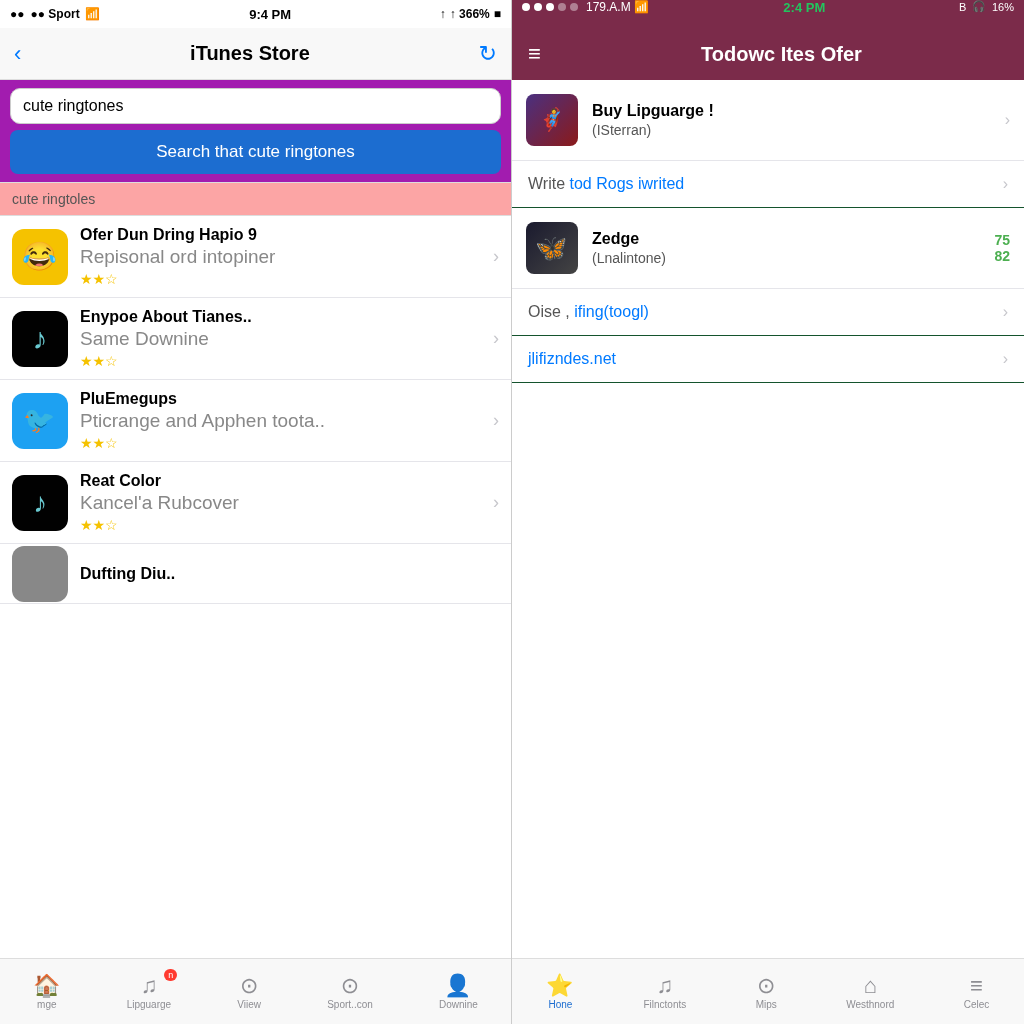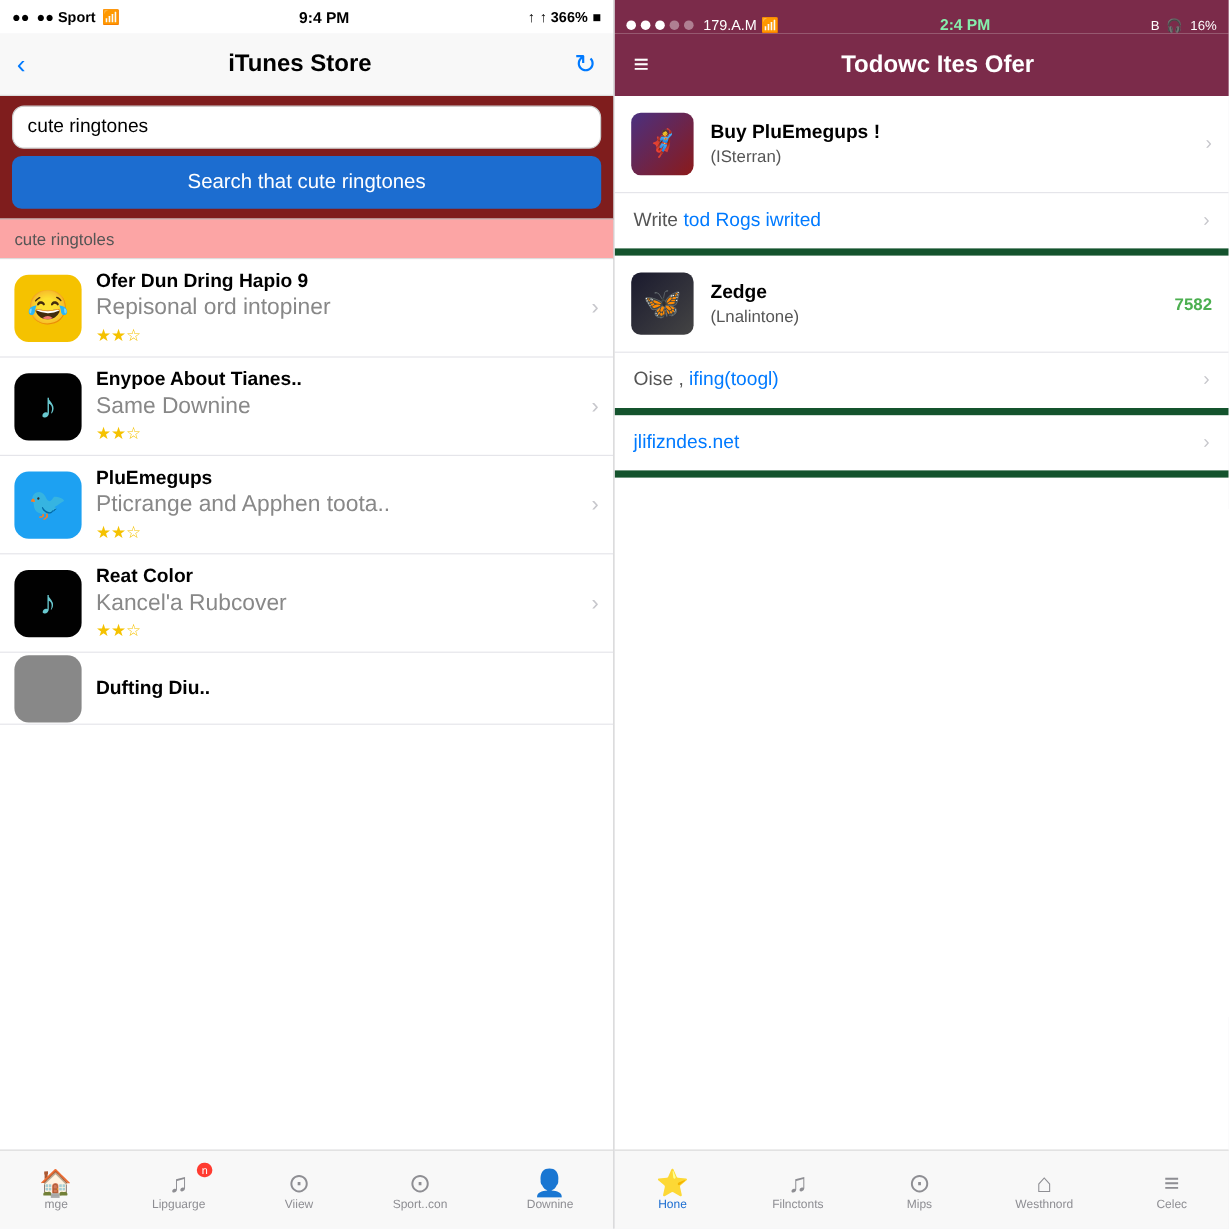--- a/index.html
+++ b/index.html
@@ -60,21 +60,21 @@
       color: #000;
     }
 
     .nav-icon {
       color: #007aff;
       font-size: 22px;
       cursor: pointer;
     }
 
     .search-container {
-      background: #7f1d1d;
+      background: #a21caf;
       padding: 8px 10px;
       border-bottom: 1px solid #ddd;
     }
 
     .search-input-box {
       border: 1px solid #ccc;
       border-radius: 10px;
       padding: 8px 12px;
       font-size: 16px;
       width: 100%;
@@ -178,21 +178,21 @@
       height: 1024px;
       background: #f0f0f0;
       display: flex;
       flex-direction: column;
     }
 
     .status-bar-right {
       height: 28px;
       background: #7b2b4a;
       display: flex;
-      align-items: flex-end;
+      align-items: flex-start;
       padding: 0 10px;
       font-size: 12px;
       color: #fff;
       justify-content: space-between;
     }
 
     .status-right-left { display: flex; gap: 4px; align-items: center; }
     .status-right-right { display: flex; gap: 6px; align-items: center; font-size: 11px; }
 
     .app-header-right {
@@ -239,30 +239,30 @@
 
     .right-item-icon-iron { background: linear-gradient(135deg, #4a4a8a, #8b1a1a); }
     .right-item-icon-zedge { background: linear-gradient(135deg, #2c2c2c, #5a5a5a); }
 
     .right-item-text { flex: 1; }
     .right-item-title { font-size: 16px; font-weight: 700; color: #000; }
     .right-item-sub { font-size: 14px; color: #555; margin-top: 2px; }
 
     .right-link-item {
       padding: 14px 16px;
-      border-bottom: 6px solid #14532d;
+      border-bottom: 1px solid #14532d;
       cursor: pointer;
     }
 
     .right-link-text { font-size: 16px; color: #555; }
     .right-link-text span { color: #007aff; }
 
     .right-link-url { font-size: 16px; color: #007aff; }
 
-    .right-item-numbers { display: flex; align-items: flex-end; }
+    .right-item-numbers { display: flex; flex-direction: column; align-items: flex-end; }
     .right-item-num { font-size: 14px; color: #4caf50; font-weight: 600; }
 
     
     .tab-bar-right {
       height: 66px;
       background: #f8f8f8;
       border-top: 1px solid #ddd;
       display: flex;
       align-items: center;
       justify-content: space-around;
@@ -394,41 +394,41 @@
   <div class="status-bar-right">
     <div class="status-right-left">
       <span style="width:8px;height:8px;border-radius:50%;background:#fff;display:inline-block;"></span>
       <span style="width:8px;height:8px;border-radius:50%;background:#fff;display:inline-block;"></span>
       <span style="width:8px;height:8px;border-radius:50%;background:#fff;display:inline-block;"></span>
       <span style="width:8px;height:8px;border-radius:50%;background:rgba(255,255,255,0.4);display:inline-block;"></span>
       <span style="width:8px;height:8px;border-radius:50%;background:rgba(255,255,255,0.4);display:inline-block;"></span>
       <span style="color:#fff;font-size:12px;margin-left:4px;">179.A.M</span>
       <span>📶</span>
     </div>
-    <div style="color:#86efac;font-weight:700;font-size:13px;">2:4 PM</div>
+    <div style="color:#22c55e;font-weight:700;font-size:13px;">2:4 PM</div>
     <div class="status-right-right">
       <span style="color:#fff;">B</span>
       <span style="color:#fff;">🎧</span>
       <span style="color:#fff;">16%</span>
     </div>
   </div>
 
   <div class="app-header-right">
     <span class="hamburger-icon">≡</span>
     <span class="app-title-right">Todowc Ites Ofer</span>
   </div>
 
   <div class="right-content">
 
     <div class="right-list-item">
       <div class="right-item-icon right-item-icon-iron" style="background: linear-gradient(135deg, #4a3080, #8b1a1a); display:flex; align-items:center; justify-content:center; color:#fff; font-size:22px;">
         🦸
       </div>
       <div class="right-item-text">
-        <div class="right-item-title">Buy PluEmegups !</div>
+        <div class="right-item-title">Buy Lipguarge !</div>
         <div class="right-item-sub">(ISterran)</div>
       </div>
       <span style="color:#c7c7cc;font-size:16px;">›</span>
     </div>
 
     <div class="right-link-item">
       <span class="right-link-text">
         Write <span>tod Rogs iwrited</span>
       </span>
       <span style="color:#c7c7cc;float:right;font-size:16px;">›</span>

